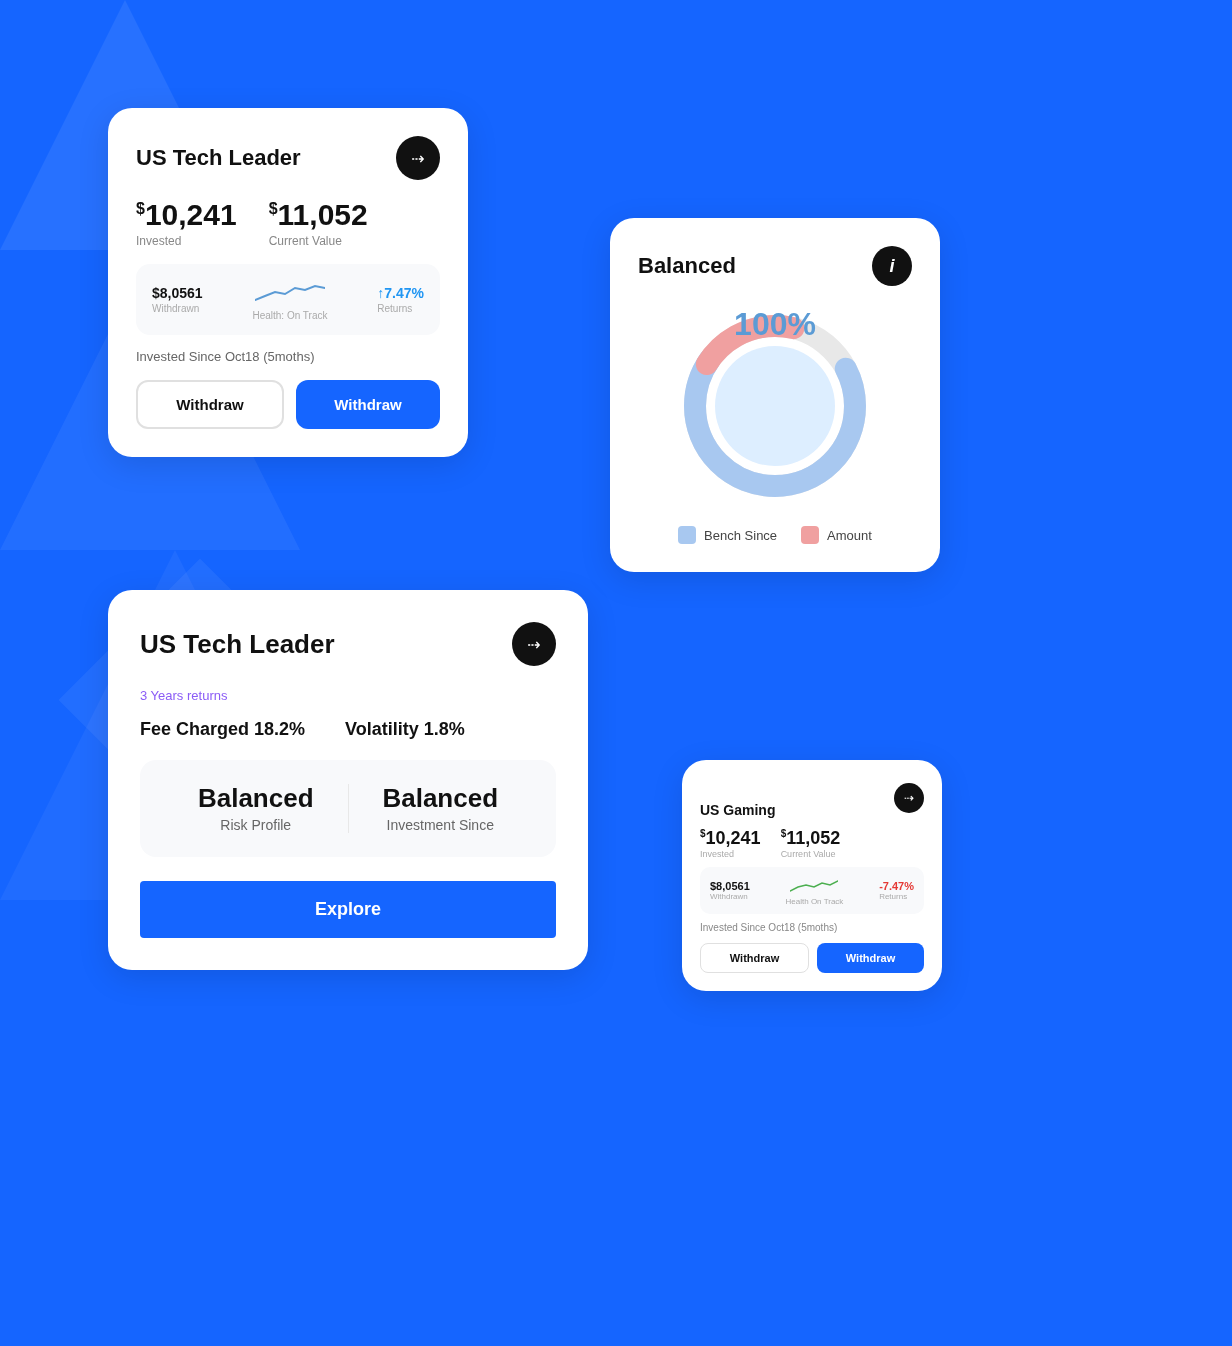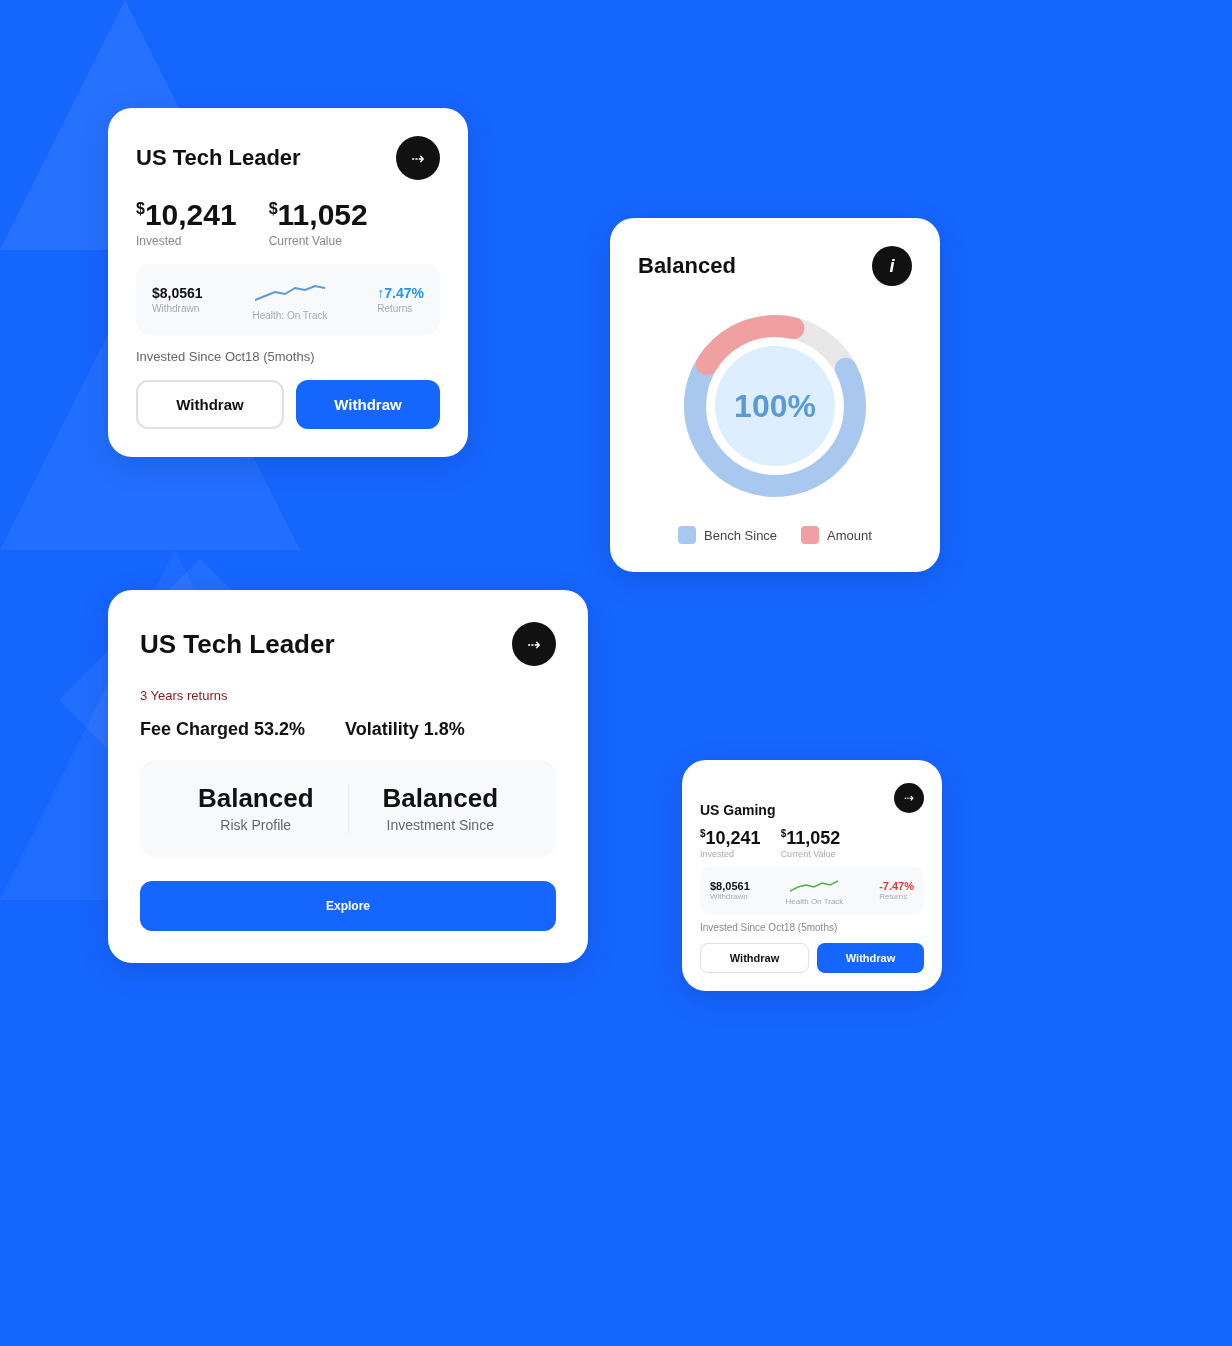--- a/index.html
+++ b/index.html
@@ -208,21 +208,20 @@
       color: white;
       font-size: 18px;
       font-weight: 700;
       font-style: italic;
     }
 
     
     .donut-container {
       display: flex;
       justify-content: center;
-      align-items: center;
       margin-bottom: 20px;
       position: relative;
     }
     .donut-svg {
       width: 200px;
       height: 200px;
     }
     .donut-center-text {
       position: absolute;
       font-size: 32px;
@@ -272,21 +271,21 @@
       font-size: 44px;
       font-weight: 800;
       color: #111;
       line-height: 1;
     }
     .big-amount-value sup {
       font-size: 20px;
     }
     .big-amount-label {
       font-size: 13px;
-      color: #7f1d1d;
+      color: #8b5cf6;
       margin-top: 4px;
     }
 
     .fee-row {
       display: flex;
       gap: 40px;
       margin-bottom: 20px;
     }
     .fee-item {
       font-size: 18px;
@@ -318,24 +317,24 @@
     .profile-sub {
       font-size: 14px;
       color: #666;
       margin-top: 4px;
     }
 
     .explore-btn {
       width: 100%;
       padding: 18px;
       border: none;
-      border-radius: 12px;
+      border-radius: 4px;
       background: #1565FF;
       color: white;
-      font-size: 12px;
+      font-size: 18px;
       font-weight: 700;
       cursor: pointer;
     }
 
     
     .card-4 {
       top: 760px;
       left: 682px;
       width: 260px;
       padding: 18px;
@@ -528,21 +527,21 @@
     </button>
   </div>
 
   <div class="big-amounts-row">
     <div class="amount-block">
       <div class="big-amount-label">3 Years returns</div>
     </div>
   </div>
 
   <div class="fee-row">
-    <div class="fee-item">Fee Charged 53.2%</div>
+    <div class="fee-item">Fee Charged 18.2%</div>
     <div class="fee-item">Volatility 1.8%</div>
   </div>
 
   <div class="profile-box">
     <div class="profile-item">
       <div class="profile-label">Balanced</div>
       <div class="profile-sub">Risk Profile</div>
     </div>
     <div class="profile-item">
       <div class="profile-label">Balanced</div>

